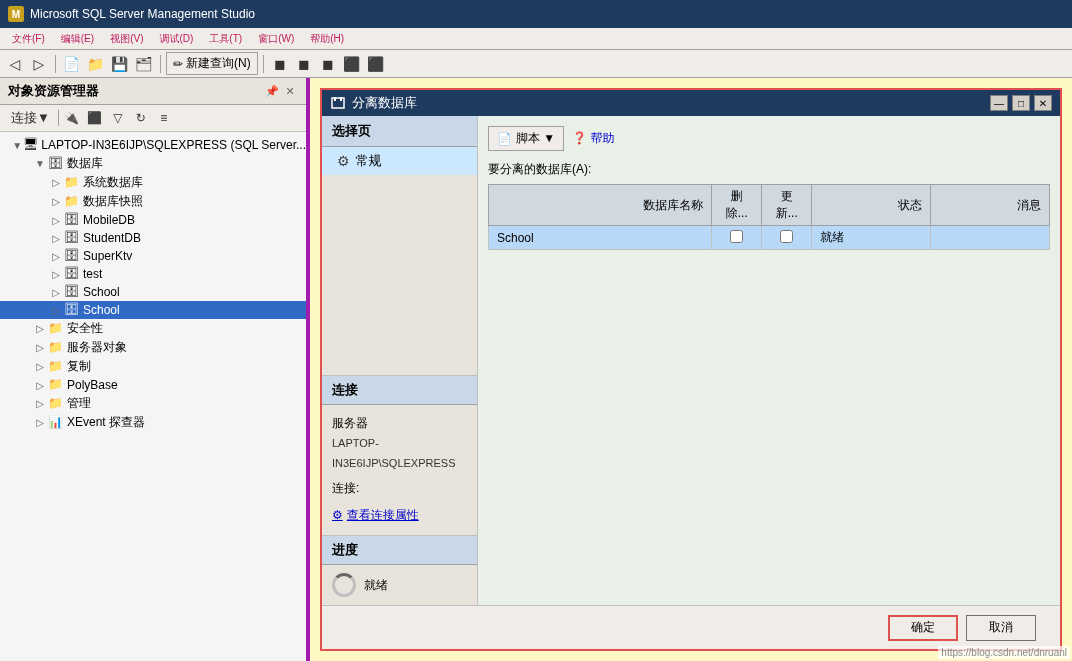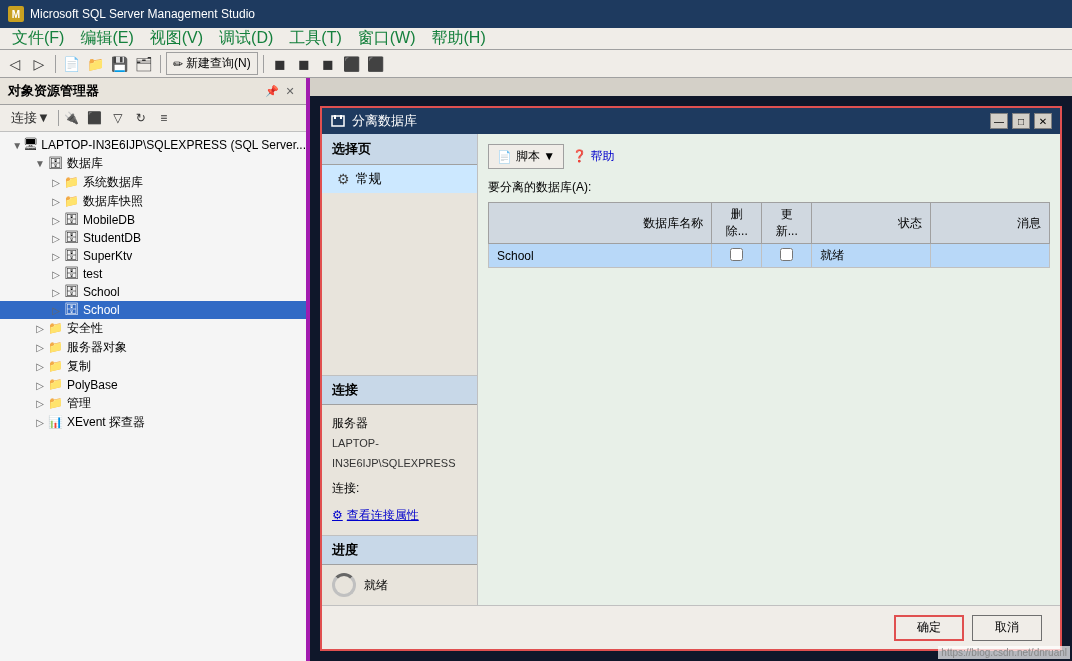--- a/index.html
+++ b/index.html
@@ -42,22 +42,22 @@
       background: #f0ede8;
       height: 22px;
       display: flex;
       align-items: center;
       padding: 0 4px;
       border-bottom: 1px solid #a0a0a0;
     }
     .menu-item {
       padding: 2px 8px;
       cursor: pointer;
-      font-size: 16px;
-      color: #15803d;
+      font-size: 10px;
+      color: #be185d;
     }
 
     
     .toolbar {
       background: #f0ede8;
       height: 28px;
       display: flex;
       align-items: center;
       padding: 0 4px;
       border-bottom: 1px solid #a0a0a0;
@@ -178,22 +178,21 @@
       font-size: 12px;
     }
     .tree-label {
       font-size: 12px;
     }
 
     
     .content-area {
       flex: 1;
       position: relative;
-      background: #0f172a;
-      margin-top: 18px;
+      background: #fef9c3;
     }
 
     
     .dialog {
       position: absolute;
       top: 0;
       left: 0;
       right: 0;
       bottom: 0;
       margin: 10px;
@@ -397,21 +396,21 @@
     }
 
     
     .dialog-footer {
       height: 44px;
       background: #f0ede8;
       border-top: 1px solid #c0c0c0;
       display: flex;
       align-items: center;
       justify-content: flex-end;
-      padding: 0 18px;
+      padding: 0 24px;
       gap: 8px;
     }
     .footer-btn {
       min-width: 70px;
       height: 26px;
       background: #f0ede8;
       border: 1px solid #707070;
       cursor: pointer;
       font-size: 12px;
       padding: 0 10px;

